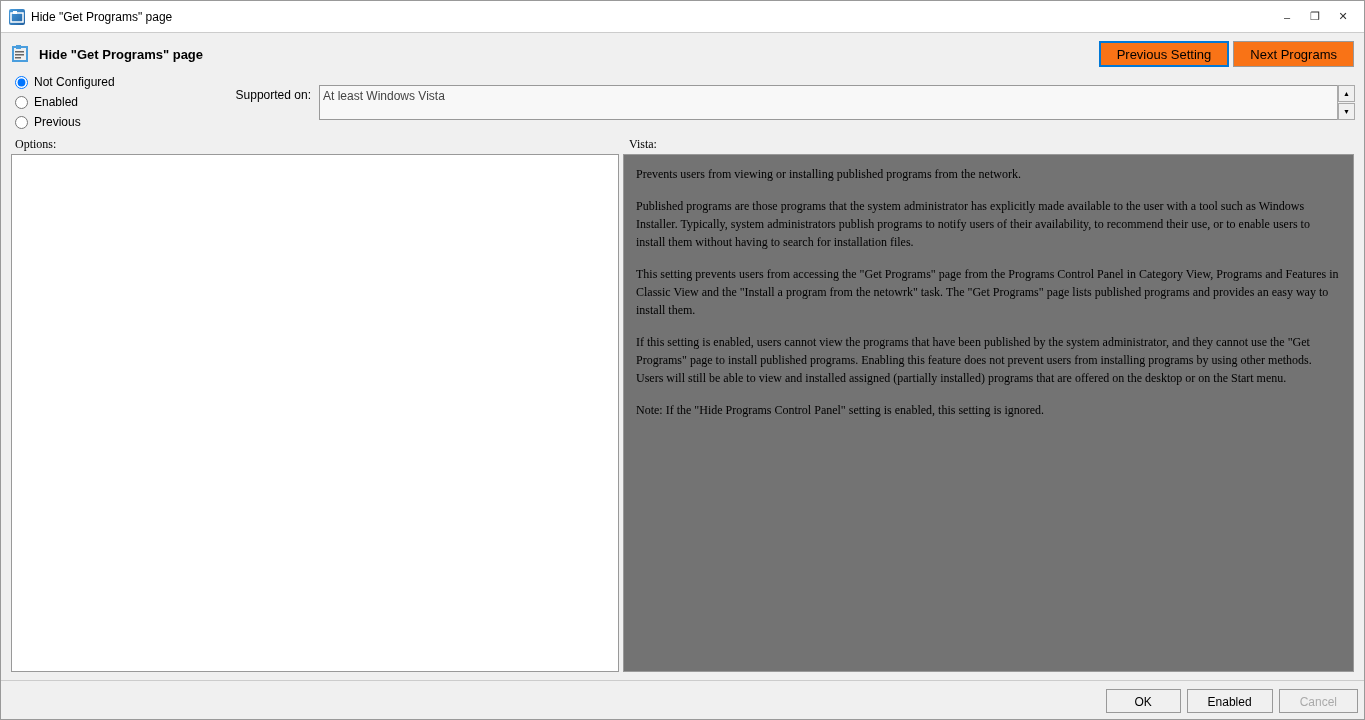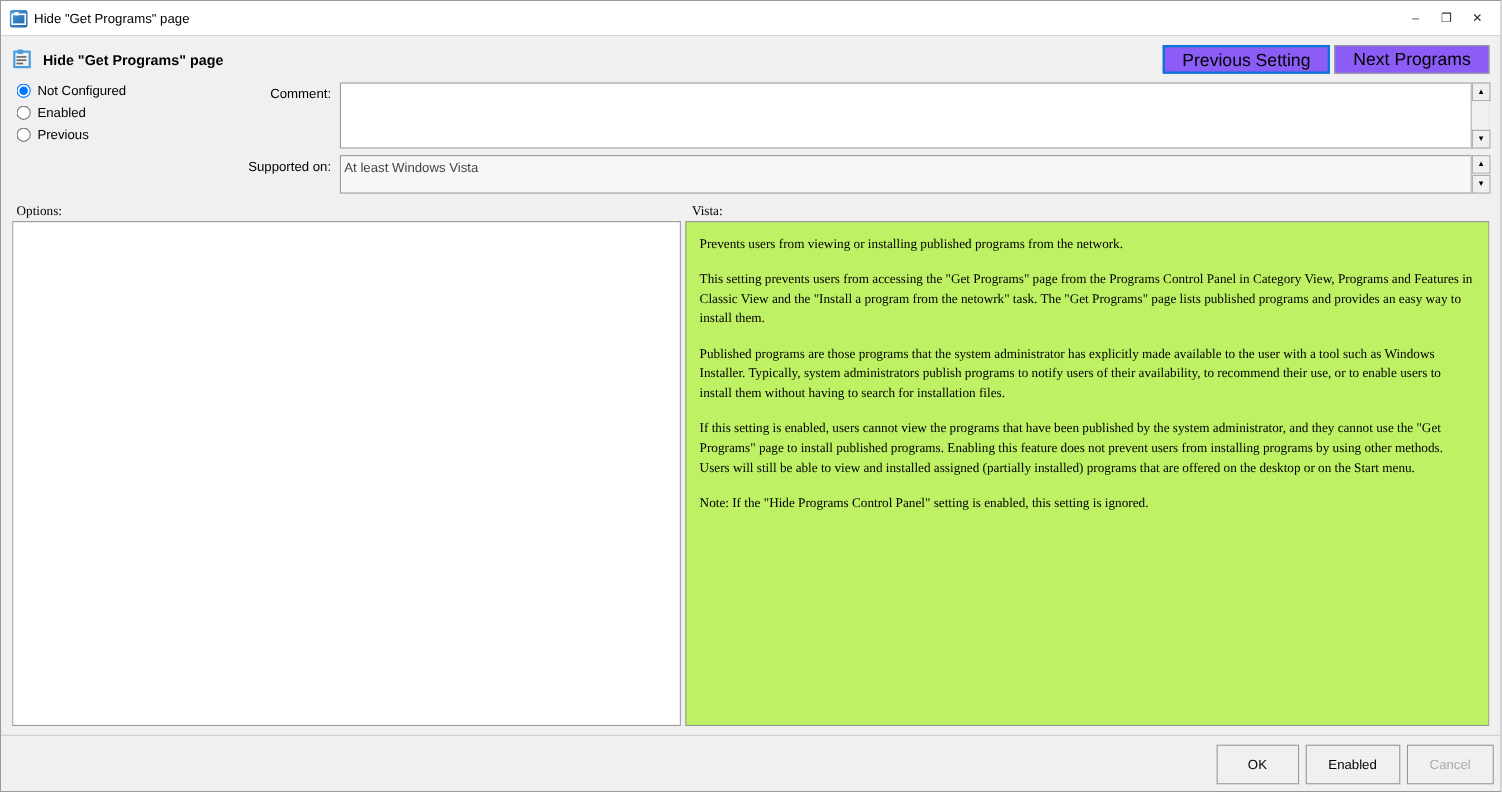--- a/index.html
+++ b/index.html
@@ -91,23 +91,23 @@
     }
 
     .nav-buttons {
       display: flex;
       gap: 4px;
     }
 
     .nav-btn {
       padding: 4px 16px;
       border: 1px solid #999;
-      background: #8b5cf6;
-      cursor: pointer;
-      font-size: 16px;
+      background: #f97316;
+      cursor: pointer;
+      font-size: 13px;
       font-family: 'Segoe UI', sans-serif;
       height: 26px;
     }
 
     .nav-btn.active, .nav-btn:focus {
       border: 2px solid #0078d7;
       outline: none;
     }
 
     .radio-item {
@@ -199,21 +199,21 @@
     .options-panel {
       flex: 0 0 608px;
       border: 1px solid #999;
       background: white;
       overflow: hidden;
     }
 
     .help-panel {
       flex: 1;
       border: 1px solid #999;
-      background: #bef264;
+      background: #737373;
       overflow-y: auto;
       padding: 10px 12px;
       font-size: 12px;
       line-height: 1.5;
       margin-left: 4px;
       position: relative;
     }
 
     .help-panel p {
       margin-bottom: 14px;
@@ -235,21 +235,21 @@
     }
 
     .bottom-btn {
       padding: 5px 20px;
       border: 1px solid #999;
       background: #f0f0f0;
       cursor: pointer;
       font-size: 12px;
       font-family: 'Segoe UI', sans-serif;
       min-width: 75px;
-      height: 36px;
+      height: 24px;
     }
 
     .bottom-btn.disabled {
       color: #aaa;
       cursor: default;
     }
 
     .input-with-scroll {
       position: relative;
       flex: 1;
@@ -355,50 +355,39 @@
           <rect x="4" y="14" width="6" height="1.5" fill="#666"></rect>
         </svg>
       </div>
       <span class="top-bar-title">Hide "Get Programs" page</span>
       <div class="nav-buttons">
         <button class="nav-btn active">Previous Setting</button>
         <button class="nav-btn">Next Programs</button>
       </div>
     </div>
 
-    <div style="display:flex; margin-bottom:8px; align-items:flex-start;">
+    <div style="display:flex; gap:10px; margin-bottom:8px; align-items:center;">
 
       <div class="radio-column">
         <label class="radio-item">
           <input type="radio" name="config" value="not_configured" checked="" style="">
           <span class="radio-label">Not Configured</span>
         </label>
         <label class="radio-item">
           <input type="radio" name="config" value="enabled" style="">
           <span class="radio-label">Enabled</span>
         </label>
         <label class="radio-item">
           <input type="radio" name="config" value="disabled" style="">
           <span class="radio-label">Previous</span>
         </label>
       </div>
 
       <div class="form-section">
 
-        <div class="form-row">
-          <span class="form-label">Comment:</span>
-          <div class="input-with-scroll" style="position:relative;">
-            <textarea class="comment-box" style="width: 100%; height: 60px; display: block;"></textarea>
-            <div class="scroll-bar-vertical">
-              <div class="scroll-arrow-up">▲</div>
-              <div class="scroll-thumb-area"></div>
-              <div class="scroll-arrow-down">▼</div>
-            </div>
-          </div>
-        </div>
 
         <div class="form-row">
           <span class="form-label">Supported on:</span>
           <div class="input-with-scroll" style="position:relative;">
             <textarea class="supported-box" style="width: 100%; height: 35px; display: block; color: rgb(68, 68, 68); background: rgb(248, 248, 248);" readonly="">At least Windows Vista</textarea>
             <div class="scroll-bar-vertical">
               <div class="scroll-arrow-up">▲</div>
               <div class="scroll-thumb-area"></div>
               <div class="scroll-arrow-down">▼</div>
             </div>
@@ -410,22 +399,22 @@
     <div class="options-help-section">
       <div class="options-help-labels">
         <span class="options-label">Options:</span>
         <span class="help-label">Vista:</span>
       </div>
       <div class="options-help-panels">
         <div class="options-panel"></div>
         <div class="help-panel">
 
         <p>Prevents users from viewing or installing published programs from the network.</p>
+            <p>Published programs are those programs that the system administrator has explicitly made available to the user with a tool such as Windows Installer.  Typically, system administrators publish programs to notify users of their availability, to recommend their use, or to enable users to install them without having to search for installation files.</p>
             <p>This setting prevents users from accessing the "Get Programs" page from the Programs Control Panel in Category View, Programs and Features in Classic View and the "Install a program from the netowrk" task.  The "Get Programs" page lists published programs and provides an easy way to install them.</p>
-            <p>Published programs are those programs that the system administrator has explicitly made available to the user with a tool such as Windows Installer.  Typically, system administrators publish programs to notify users of their availability, to recommend their use, or to enable users to install them without having to search for installation files.</p>
             <p>If this setting is enabled, users cannot view the programs that have been published by the system administrator, and they cannot use the "Get Programs" page to install published programs.  Enabling this feature does not prevent users from installing programs by using other methods.  Users will still be able to view and installed assigned (partially installed) programs that are offered on the desktop or on the Start menu.</p>
             <p>Note:  If the "Hide Programs Control Panel" setting is enabled, this setting is ignored.</p>
           </div>
       </div>
     </div>
   </div>
 
   <div class="bottom-bar">
     <button class="bottom-btn">OK</button>
     <button class="bottom-btn">Enabled</button>

